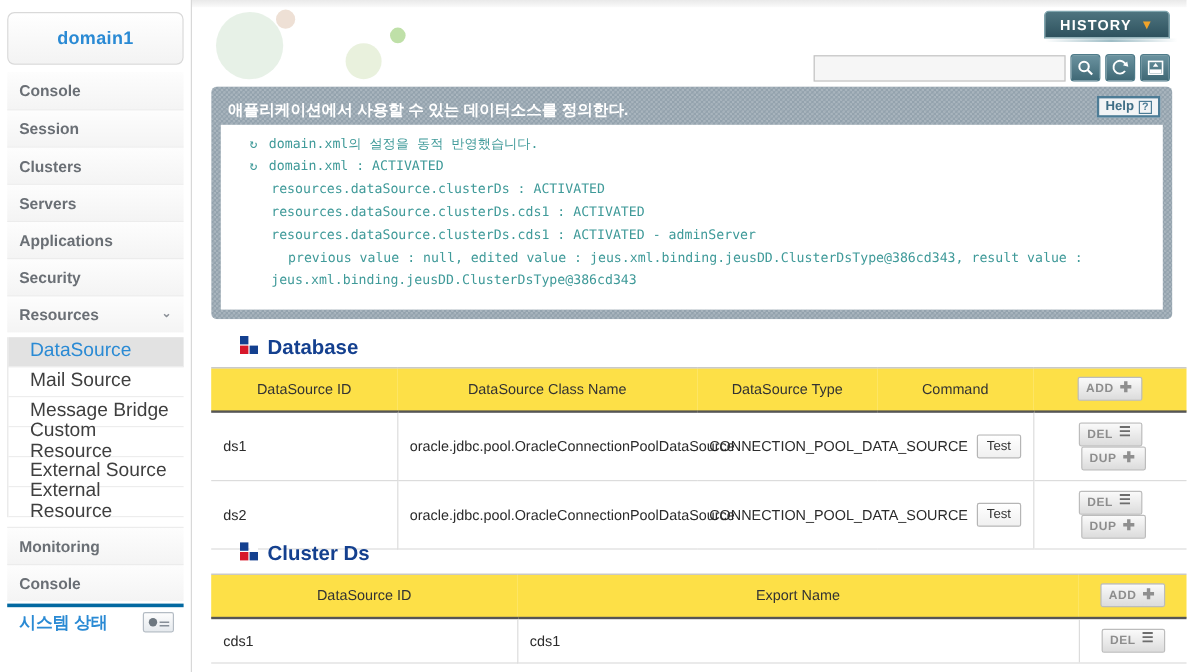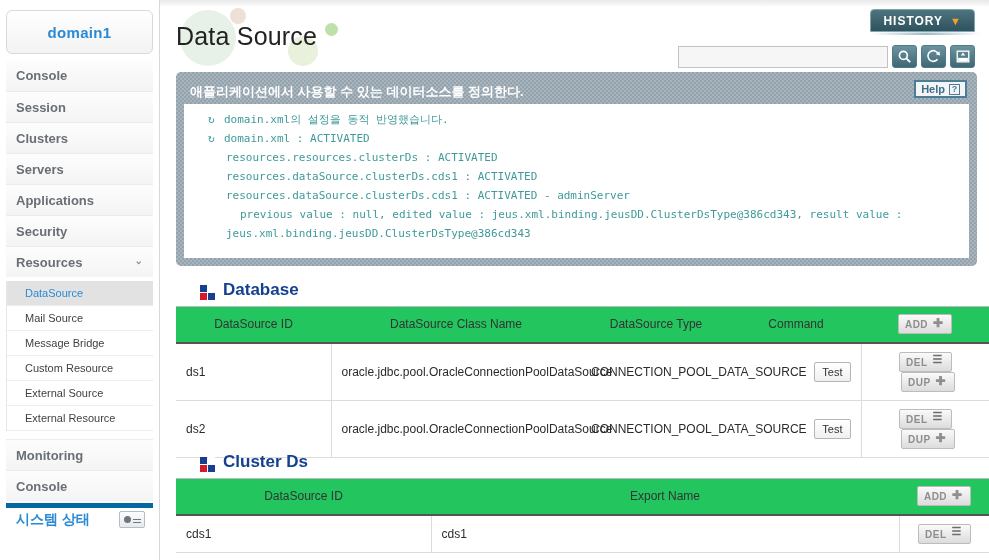--- a/index.html
+++ b/index.html
@@ -41,32 +41,32 @@
     cursor: pointer;
   }
   .nav-item:first-of-type { border-top: none; }
   .nav-item .chev {
     position: absolute; right: 10px; top: 50%; transform: translateY(-60%);
     font-size: 10px; color: #8b9097;
   }
   .sub-list { margin: 4px 6px 0 6px; border-left: 1px solid #e7e7e7; }
   .sub-item {
     height: 25px; display: flex; align-items: center;
-    padding-left: 18px; font-size: 11px; color: #3f3f3f;
+    padding-left: 18px; font-size: 16px; color: #3f3f3f;
     border-bottom: 1px solid #ededed;
     cursor: pointer;
   }
   .sub-item.active { background: #e2e2e2; color: #2a8ad4; font-weight: normal; }
   .nav-gap { height: 8px; }
 
   .sys-head {
     margin: 2px 6px 0 6px; height: 28px;
     display: flex; align-items: center; justify-content: space-between;
     padding: 0 8px 0 10px;
-    border-top: 5px solid #0369a1;
+    border-top: 3px solid #0369a1;
     font-size: 14px; font-weight: bold; color: #2a8ad4;
   }
   .sys-icon {
     width: 26px; height: 17px; border: 1px solid #b4bcc4; border-radius: 2px;
     background: linear-gradient(to bottom,#fdfdfd,#e6eaee);
     display:flex; align-items:center; justify-content:center;
   }
   .sys-icon i {
     display:block; width:7px; height:7px; border-radius:50%;
     background:#6d7780; margin-right:2px;
@@ -158,36 +158,36 @@
     overflow:hidden;
   }
   .mline { display:flex; align-items:flex-start; line-height:19px; white-space:pre; }
   .mline .sym { color:#3f9a99; width:16px; flex:none; font-size:11px; }
   .indent1 { padding-left:34px; }
   .indent2 { padding-left:48px; }
   .indent0 { padding-left:16px; }
 
   
   .section { position:absolute; left:176px; width:813px; }
-  .sec-head { display:flex; align-items:flex-end; gap:8px; margin-bottom:6px;padding-left:24px; }
+  .sec-head { display:flex; align-items:flex-start; gap:8px; margin-bottom:6px;padding-left:24px; }
   .sec-icon { width:15px; height:15px; position:relative; flex:none; }
   .sec-icon span { position:absolute; width:7px; height:7px; }
   .sec-icon .q1 { left:0; top:0; background:#14408f; }
   .sec-icon .q2 { left:8px; top:0; background:#ffffff; }
   .sec-icon .q3 { left:0; top:8px; background:#d7182a; }
   .sec-icon .q4 { left:8px; top:8px; background:#14408f; }
   .sec-title { font-size:17px; color:#14408f; font-weight:bold; }
 
   table.grid { border-collapse: collapse; width: 813px; table-layout: fixed; }
   table.grid th {
     font-size: 12px; font-weight: normal; color:#333;
     padding: 7px 4px 8px 4px; text-align:center;
     border-bottom: 2px solid #555;
     border-top: 1px solid #bdbdbd;
-    background:#22c55e;
+    background:#fde047;
   }
   table.grid td {
     font-size: 12px; color:#2b2b2b;
     padding: 8px 10px;
     border-bottom: 1px solid #dcdcdc;
     vertical-align: middle;
     background:#fff;
   }
   td.idcell { background:#f7f7f7; border-right:1px solid #dcdcdc;margin-top:16px; }
   td.ctr { text-align:right; }
@@ -290,21 +290,20 @@
 
   </div>
 
   <div id="topstrip"></div>
 
   <div class="deco" id="deco1"></div>
   <div class="deco" id="deco2"></div>
   <div class="deco" id="deco3"></div>
   <div class="deco" id="deco4"></div>
 
-  <div id="page-title">Data Source</div>
 
   <div id="history-btn">
     <span>HISTORY</span>
     <span class="hchev">▼</span>
   </div>
   <div id="history-underline"></div>
 
   <div id="search-row">
     <input id="search-input" type="text" value="" placeholder="" style="">
     <div class="ibtn">
@@ -337,21 +336,21 @@
     <div id="msg-body">
       <div class="mline indent0">
         <span class="sym">↻</span>
         <span>domain.xml의 설정을 동적 반영했습니다.</span>
       </div>
       <div class="mline indent0">
         <span class="sym">↻</span>
         <span>domain.xml : ACTIVATED</span>
       </div>
       <div class="mline indent1">
-        <span>resources.resources.clusterDs : ACTIVATED</span>
+        <span>resources.dataSource.clusterDs : ACTIVATED</span>
       </div>
       <div class="mline indent1">
         <span>resources.dataSource.clusterDs.cds1 : ACTIVATED</span>
       </div>
       <div class="mline indent1">
         <span>resources.dataSource.clusterDs.cds1 : ACTIVATED - adminServer</span>
       </div>
       <div class="mline indent2">
         <span>previous value : null, edited value : jeus.xml.binding.jeusDD.ClusterDsType@386cd343, result value :</span>
       </div>

